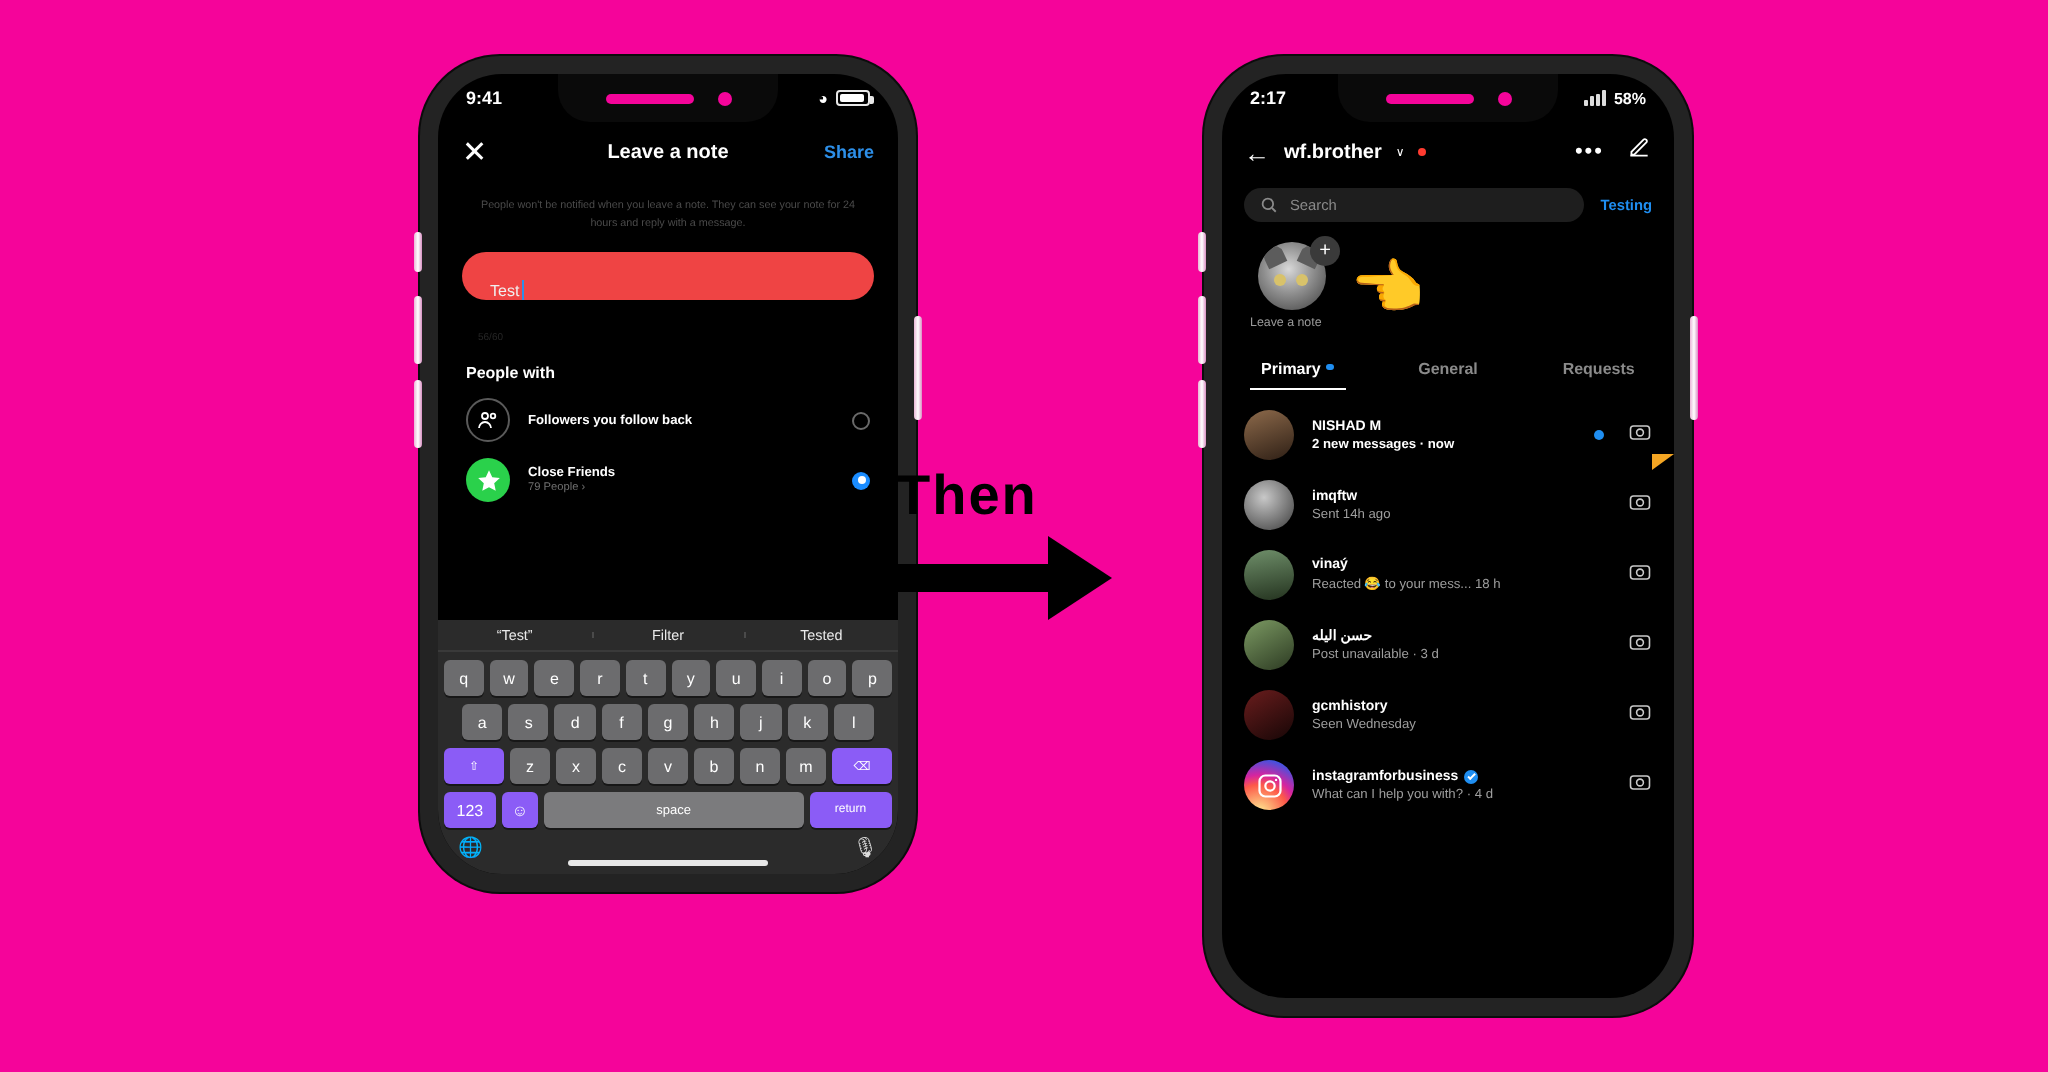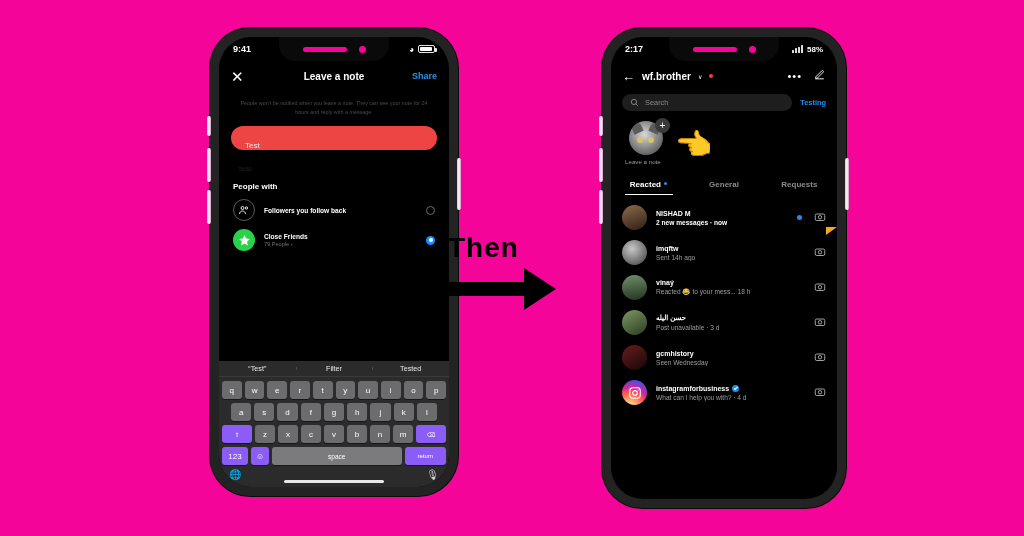--- a/index.html
+++ b/index.html
@@ -10,21 +10,21 @@
     position:relative;
   }
 
   
   .phone {
     position:absolute;
     border-radius:40px;
     background:#232323;
     box-shadow:0 0 0 1px #0c0c0c;
   }
-  .phone.left  { left:210px; top:28px;  width:248px; height:468px; }
+  .phone.left  { left:210px; top:28px;  width:248px; height:418px; }
   .phone.right { left:602px; top:28px;  width:244px; height:480px; }
 
   .screen {
     position:absolute;
     inset:9px;
     border-radius:32px;
     background:#000;
     overflow:hidden;
   }
 
@@ -432,21 +432,21 @@
         <span class="eye l"></span>
           <span class="eye r"></span>
       </div>
       <div class="note-plus">+</div>
       <div class="note-label">Leave a note</div>
       <div class="hand">👈</div>
     </div>
 
     <div class="dm-tabs">
       <div class="dm-tab active">
-        <span>Reacted</span><span class="tab-dot"></span>
+        <span>Primary</span><span class="tab-dot"></span>
       </div>
       <div class="dm-tab">General</div>
       <div class="dm-tab">Requests</div>
     </div>
 
     <div class="dm-list">
 
       <div class="dm-item">
         <div class="dm-ava" style="background:linear-gradient(160deg,#8d6a4b,#2e1f15)"></div>
         <div class="dm-meta">

